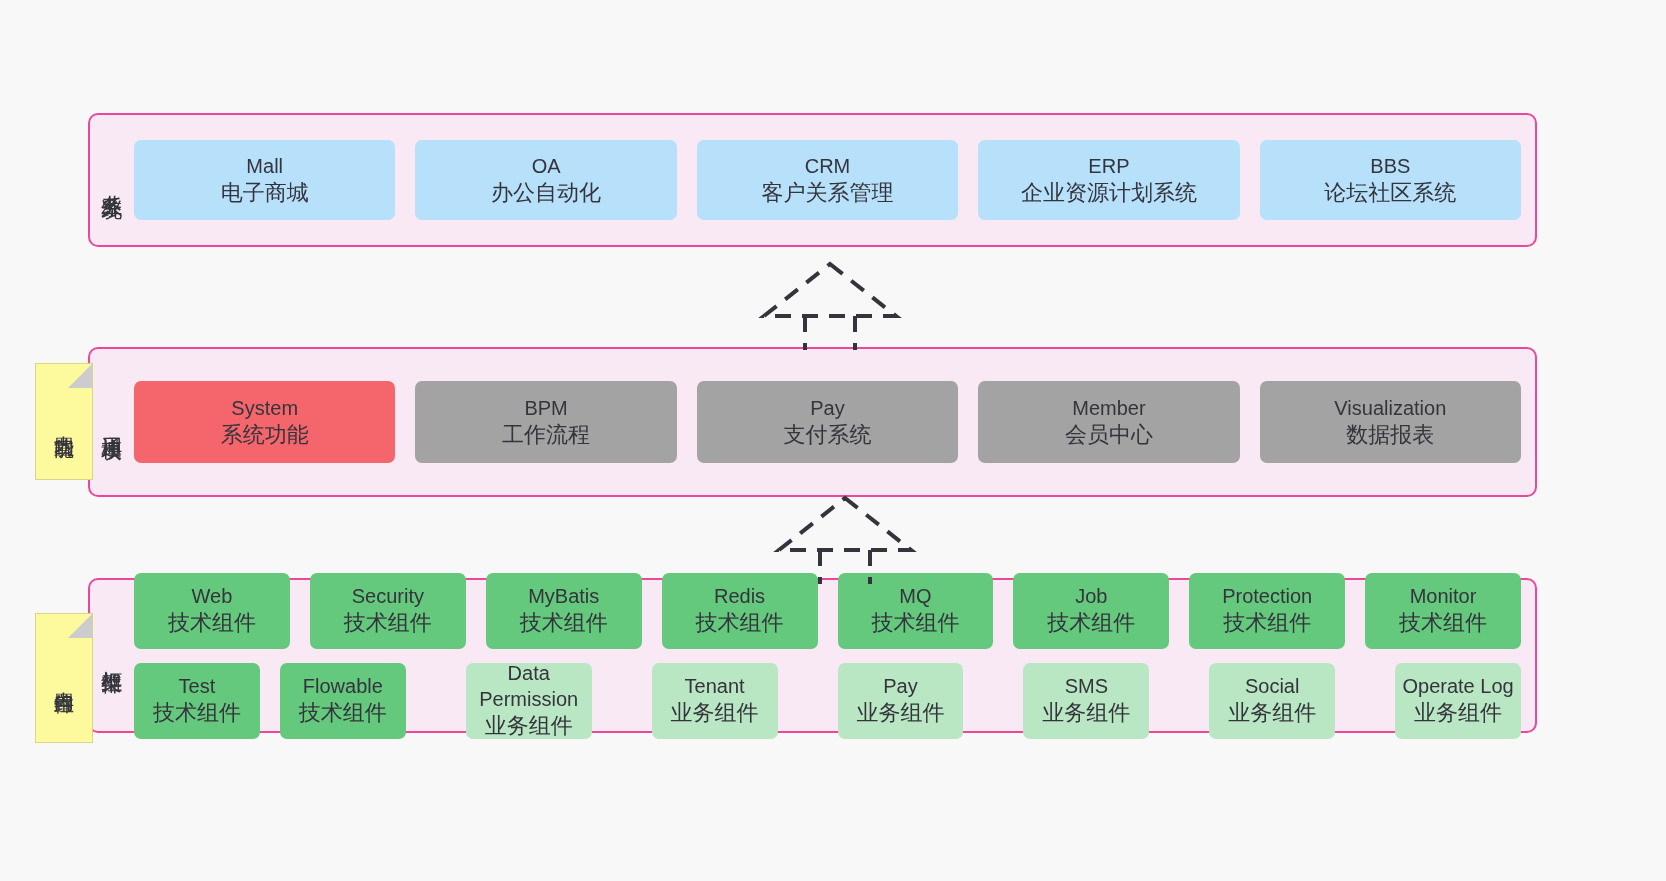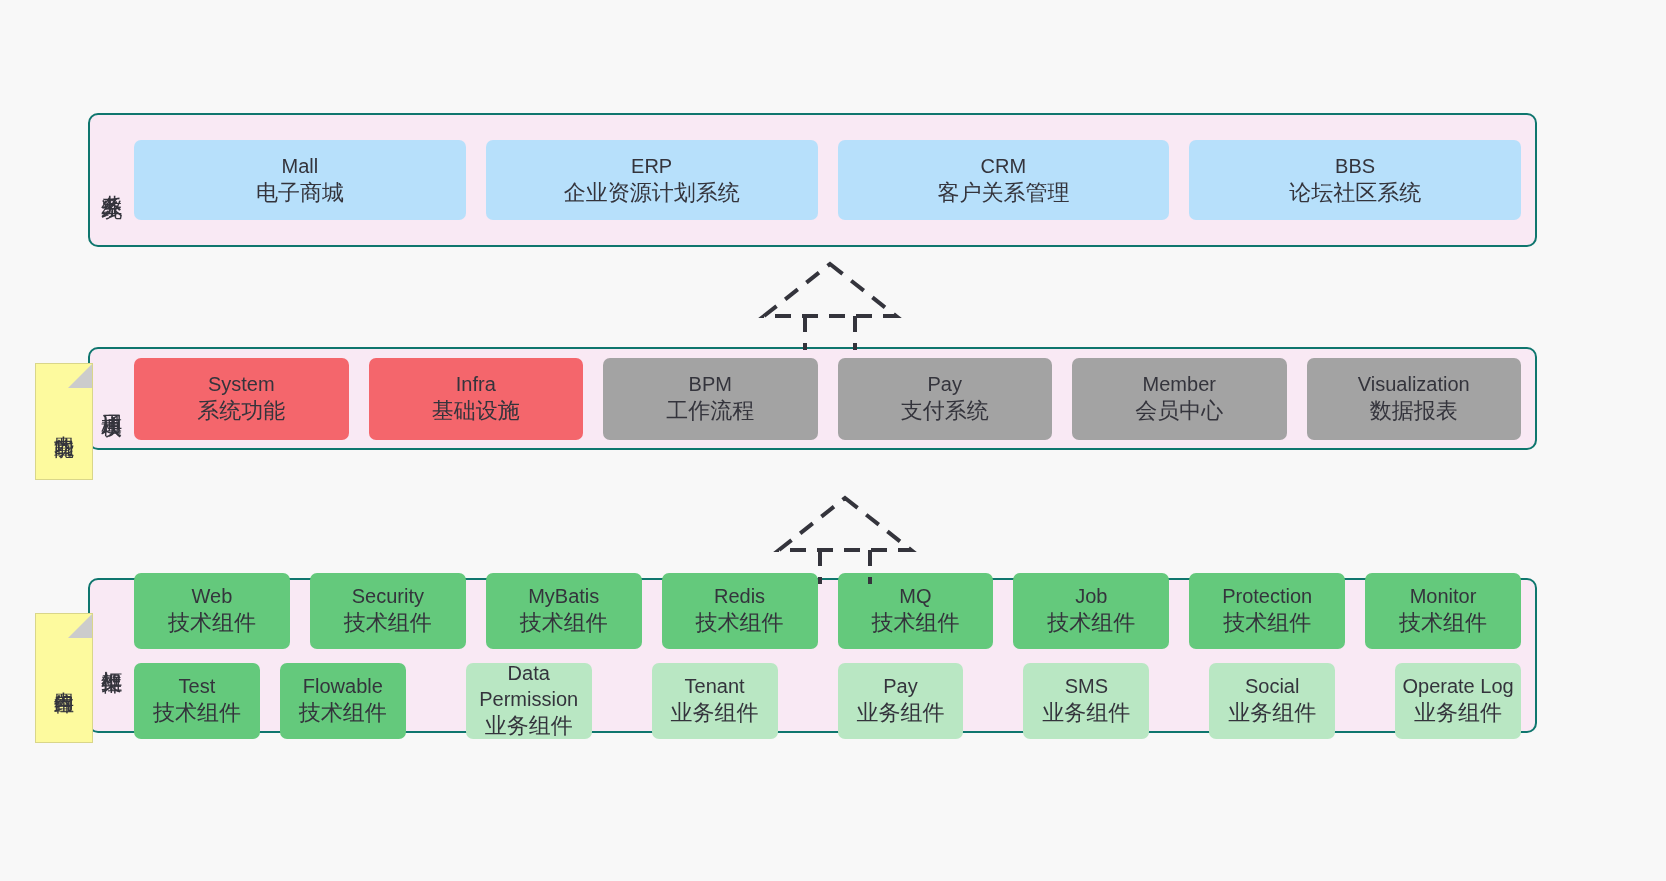--- a/index.html
+++ b/index.html
@@ -18,21 +18,21 @@
     height: 881px;
     background: #f8f8f8;
     overflow: hidden;
   }
 
   
   .layer {
     position: absolute;
     box-sizing: border-box;
     background: #f9e9f4;
-    border: 2px solid #0f766e;
+    border: 2px solid #ec4899;
     border-radius: 10px;
     display: flex;
     align-items: stretch;
   }
   .layer-title {
     flex: 0 0 auto;
     width: 44px;
     display: flex;
     align-items: center;
     justify-content: center;
@@ -141,28 +141,32 @@
 
   <div class="layer" id="layer-business" style="left:88px; top:113px; width:1449px; height:134px;">
     <div class="layer-title">业务系统</div>
     <div class="layer-body">
       <div class="row">
         <div class="card c-blue h-biz">
           <span class="t-en">Mall</span>
           <span class="t-cn">电子商城</span>
         </div>
         <div class="card c-blue h-biz">
+          <span class="t-en">OA</span>
+          <span class="t-cn">办公自动化</span>
+        </div>
+        <div class="card c-blue h-biz">
+          <span class="t-en">CRM</span>
+          <span class="t-cn">客户关系管理</span>
+        </div>
+        <div class="card c-blue h-biz">
           <span class="t-en">ERP</span>
           <span class="t-cn">企业资源计划系统</span>
         </div>
         <div class="card c-blue h-biz">
-          <span class="t-en">CRM</span>
-          <span class="t-cn">客户关系管理</span>
-        </div>
-        <div class="card c-blue h-biz">
           <span class="t-en">BBS</span>
           <span class="t-cn">论坛社区系统</span>
         </div>
       </div>
     </div>
   </div>
 
   <div class="gen-arrow" style="left:755px; top:258px; width:150px; height:92px;">
     <svg width="150" height="92" viewBox="0 0 150 92">
 
@@ -170,32 +174,28 @@
 
       <path d="M 50 58 L 50 92 M 100 58 L 100 92" stroke="#34343c" stroke-width="4" stroke-dasharray="16 11" fill="none"></path>
     </svg>
   </div>
   <div class="gen-label" style="left:812px; top:288px;">构建</div>
 
   <div class="note" style="left:35px; top:363px; height:117px;">
     <span>内置功能</span>
   </div>
 
-  <div class="layer" id="layer-module" style="left:88px; top:347px; width:1449px; height:103px;">
+  <div class="layer" id="layer-module" style="left:88px; top:347px; width:1449px; height:150px;">
     <div class="layer-title">通用模块</div>
     <div class="layer-body">
       <div class="row">
         <div class="card c-red h-mod">
           <span class="t-en">System</span>
           <span class="t-cn">系统功能</span>
         </div>
-        <div class="card c-red h-mod">
-          <span class="t-en">Infra</span>
-          <span class="t-cn">基础设施</span>
-        </div>
         <div class="card c-pink h-mod">
           <span class="t-en">BPM</span>
           <span class="t-cn">工作流程</span>
         </div>
         <div class="card c-pink h-mod">
           <span class="t-en">Pay</span>
           <span class="t-cn">支付系统</span>
         </div>
         <div class="card c-pink h-mod">
           <span class="t-en">Member</span>

